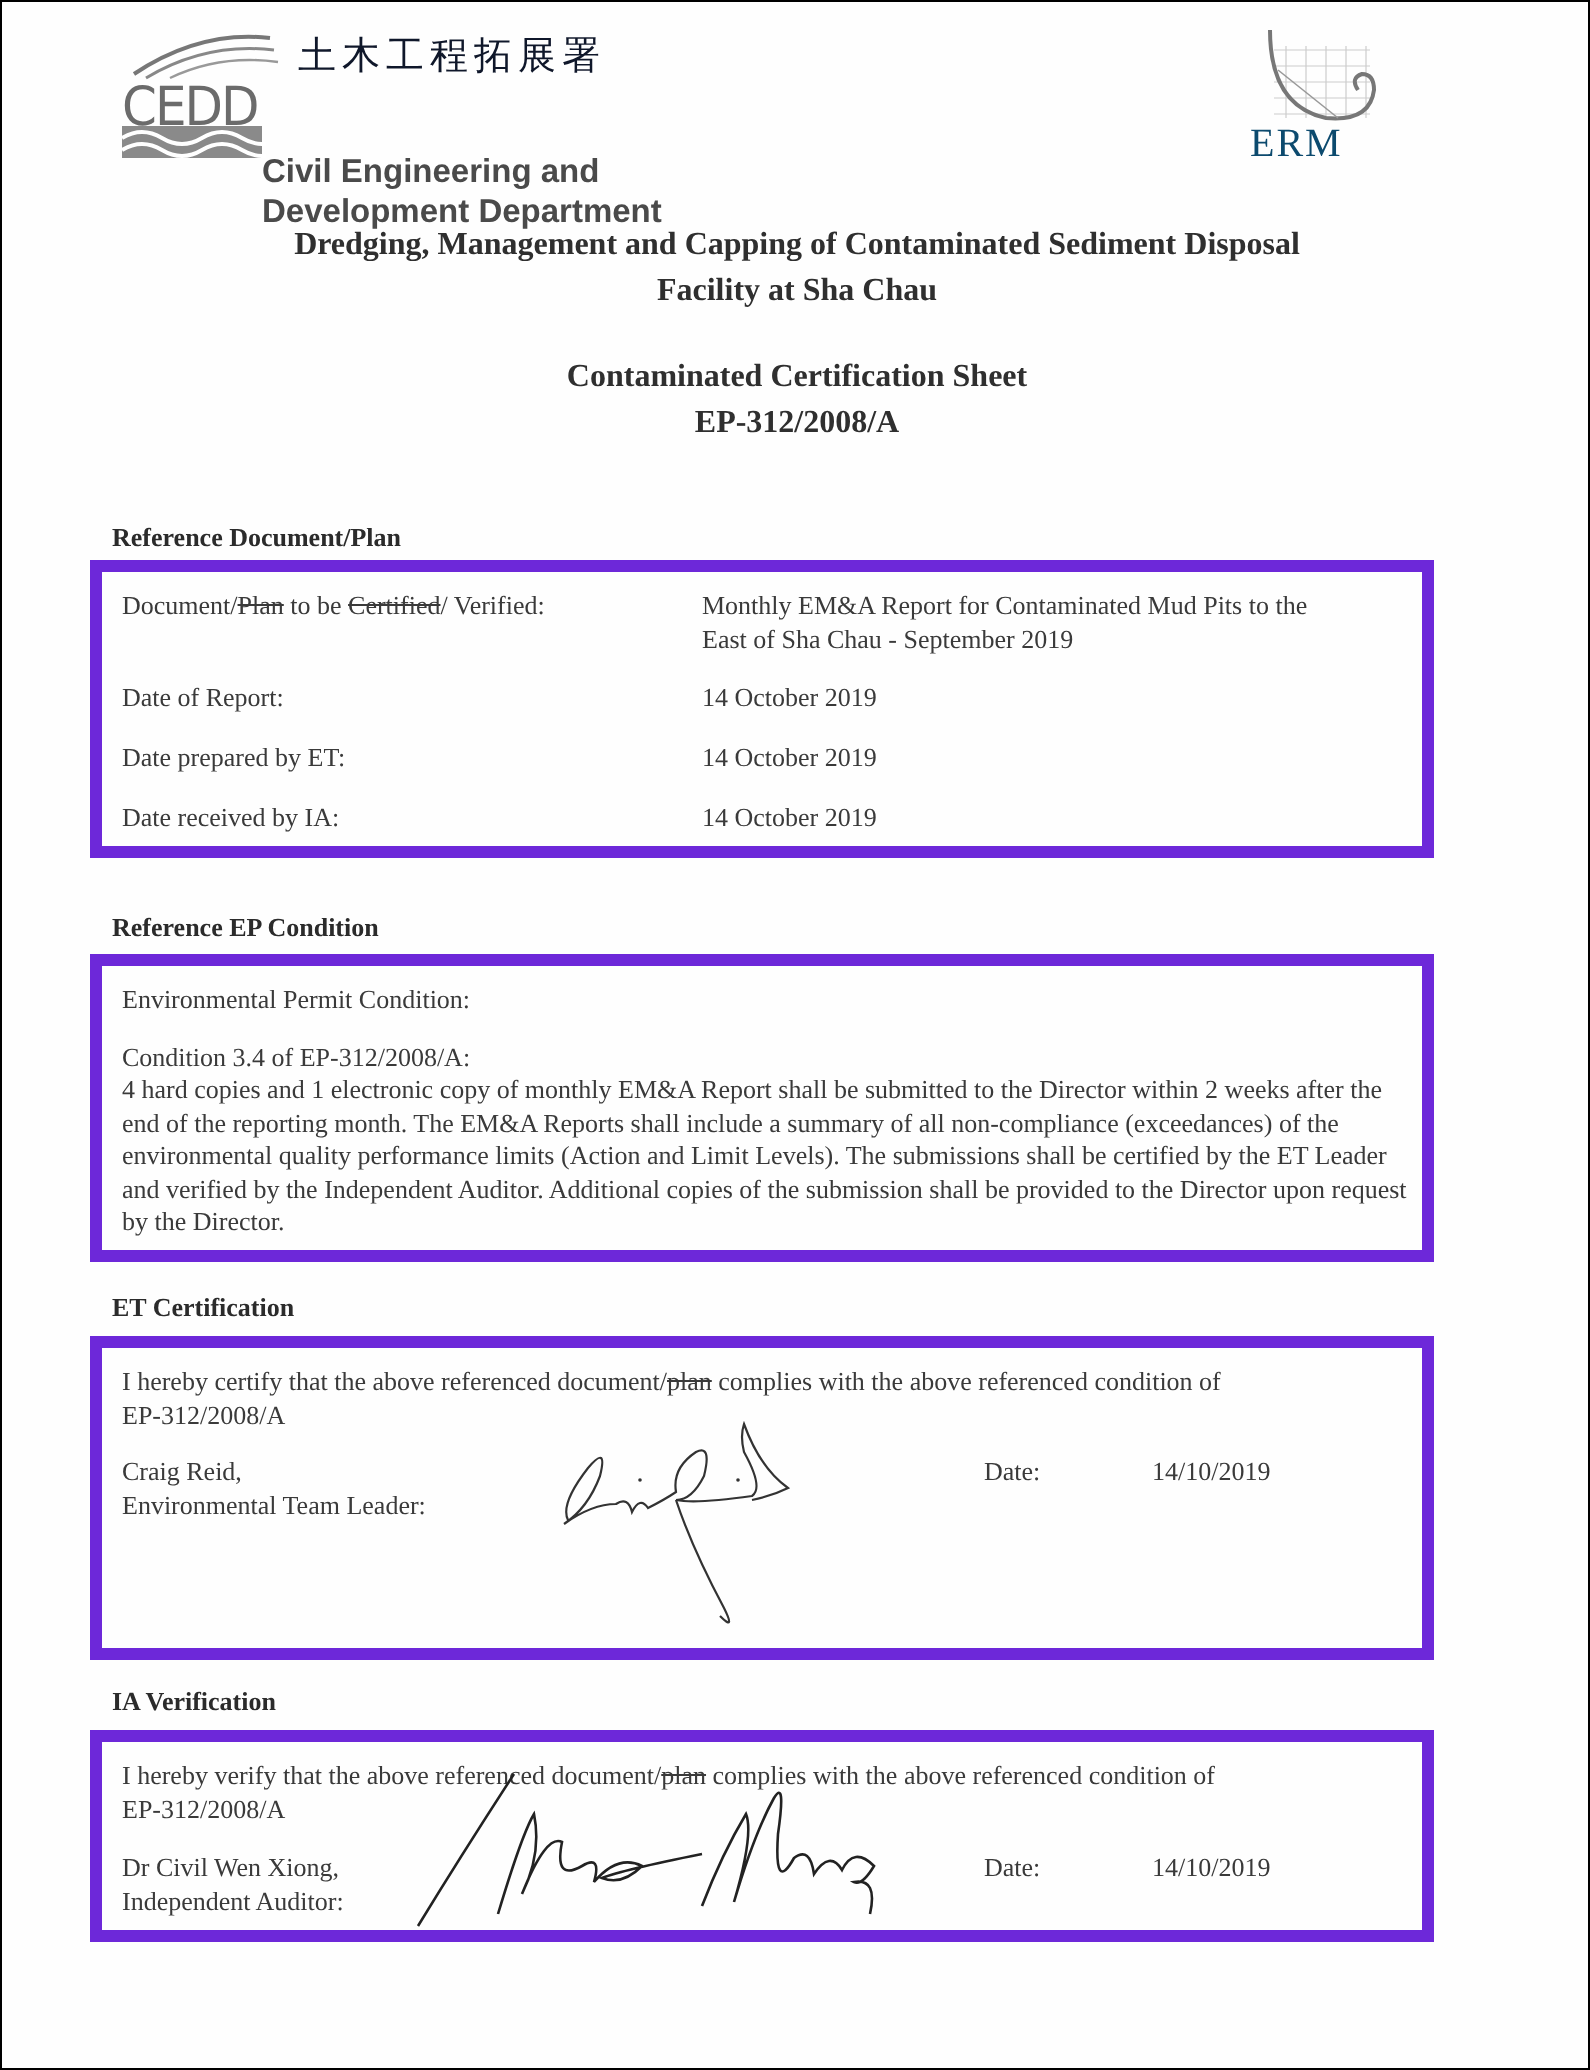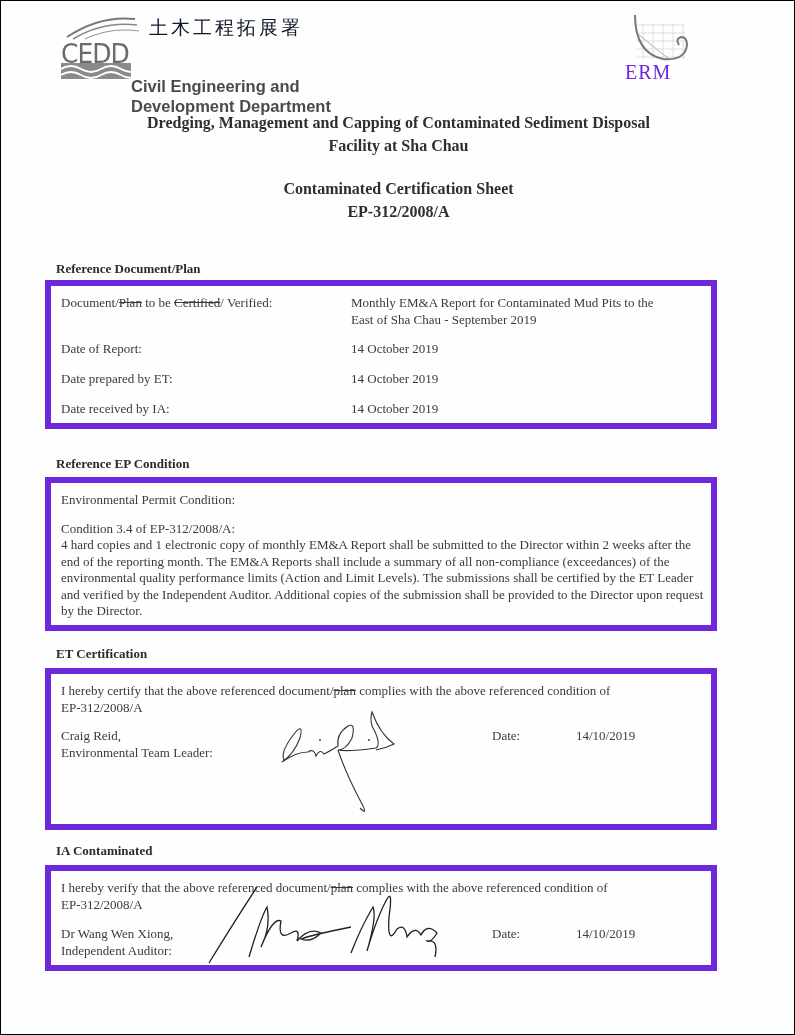--- a/index.html
+++ b/index.html
@@ -20,21 +20,21 @@
       font-family: "DejaVu Sans", sans-serif; letter-spacing: -1px; transform: scaleY(1.08);
     }
     .cedd-name {
       position: absolute; left: 72px; top: 30px; font-size: 16.5px; line-height: 20px; color: #4a4a4a;
       font-weight: bold; font-family: "Liberation Sans", sans-serif; margin-top: 35px;
     }
     .cedd-arcs { position: absolute; left: 6px; top: 0px; }
     .cedd-waves { position: absolute; left: 2px; top: 52px; }
     .erm { position: absolute; left: 622px; top: 12px; width: 75px; height: 72px; }
     .erm-text {
-      position: absolute; left: 2px; top: 48px; font-size: 20px; color: #6d28d9;
+      position: absolute; left: 2px; top: 48px; font-size: 20px; color: #0c4a6e;
       font-family: "Liberation Serif", serif; letter-spacing: 1px;
     }
     
     .title {
       position: absolute; left: 0; width: 795px; text-align: center; font-size: 16px;
       font-weight: bold; color: #2f2f2f; line-height: 23px;
     }
     .title1 { top: 110px; }
     .title2 { top: 176px; }
     
@@ -150,28 +150,28 @@
     <svg class="sig" style="left:225px; top:30px" width="130" height="115">
       <path d="M8 56 Q4 48 18 30 Q28 18 24 34 Q18 50 6 58 Q20 48 32 48 Q38 44 40 52 Q44 44 48 50 Q56 46 62 42 Q60 30 72 22 Q80 18 76 34 Q70 46 62 46 Q72 48 100 44 Q106 40 96 22 Q94 14 96 8 Q104 30 118 40 Q110 44 100 46" stroke="#333" stroke-width="1.1" fill="none"></path>
       <path d="M62 46 Q70 70 86 100 Q92 112 84 104" stroke="#333" stroke-width="1.1" fill="none"></path>
       <circle cx="44" cy="36" r="0.9" fill="#333"></circle>
         <circle cx="93" cy="36" r="0.9" fill="#333"></circle>
     </svg>
     <div class="date-lbl" style="top:54px">Date:</div>
     <div class="date-val" style="top:54px">14/10/2019</div>
   </div>
 
-  <div class="section-head" style="top:842px">IA Contaminated</div>
+  <div class="section-head" style="top:842px">IA Verification</div>
   <div class="box" style="top:864px; height:94px">
     <div class="para" style="top:9px">
       <div><span>I hereby verify that the above referenced document/</span><span class="strike">plan</span><span> complies with the above referenced condition of</span></div>
       <div>EP-312/2008/A</div>
     </div>
     <div class="para" style="top:55px">
-      <div>Dr Wang Wen Xiong,</div>
+      <div>Dr Civil Wen Xiong,</div>
       <div>Independent Auditor:</div>
     </div>
     <svg class="sig" style="left:150px; top:6px" width="260" height="90">
       <path d="M8 86 Q30 50 56 10 M48 80 Q60 40 66 30 Q70 50 60 70 Q72 40 80 44 Q76 64 90 56 Q100 50 96 64 Q108 50 120 56 Q110 66 100 62 Q110 58 150 50" stroke="#222" stroke-width="1.3" fill="none"></path>
       <path d="M150 76 Q160 50 172 30 Q176 40 166 74 Q176 40 186 22 Q192 12 188 40 Q186 70 196 52 Q204 46 206 60 Q214 48 220 58 Q226 46 236 56 Q230 66 226 64 Q238 62 234 80" stroke="#222" stroke-width="1.3" fill="none"></path>
     </svg>
     <div class="date-lbl" style="top:55px">Date:</div>
     <div class="date-val" style="top:55px">14/10/2019</div>
   </div>
 

